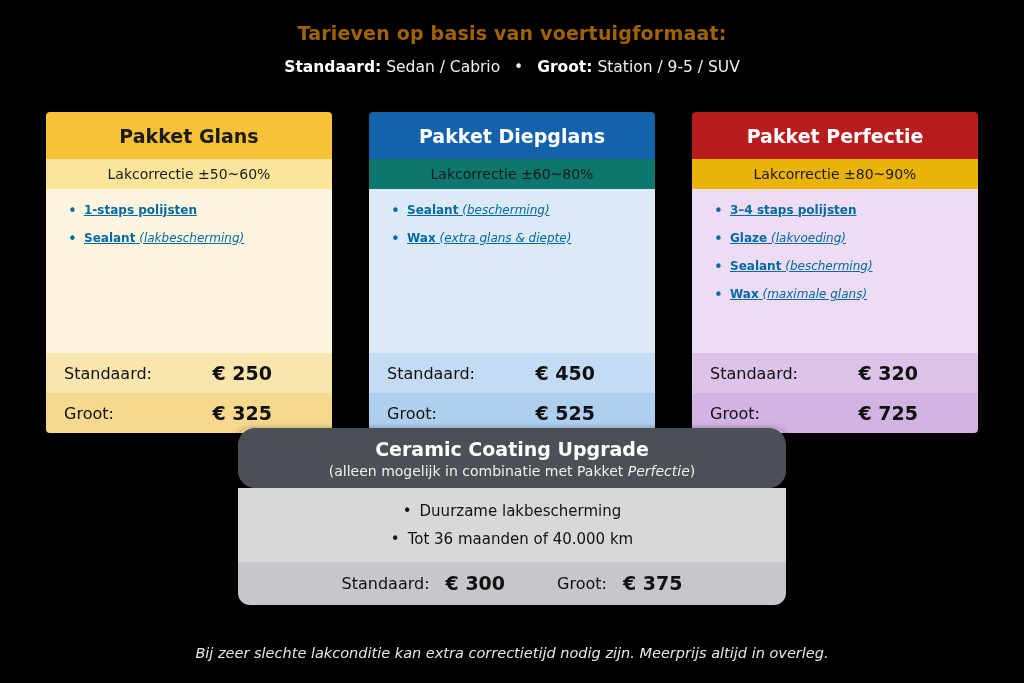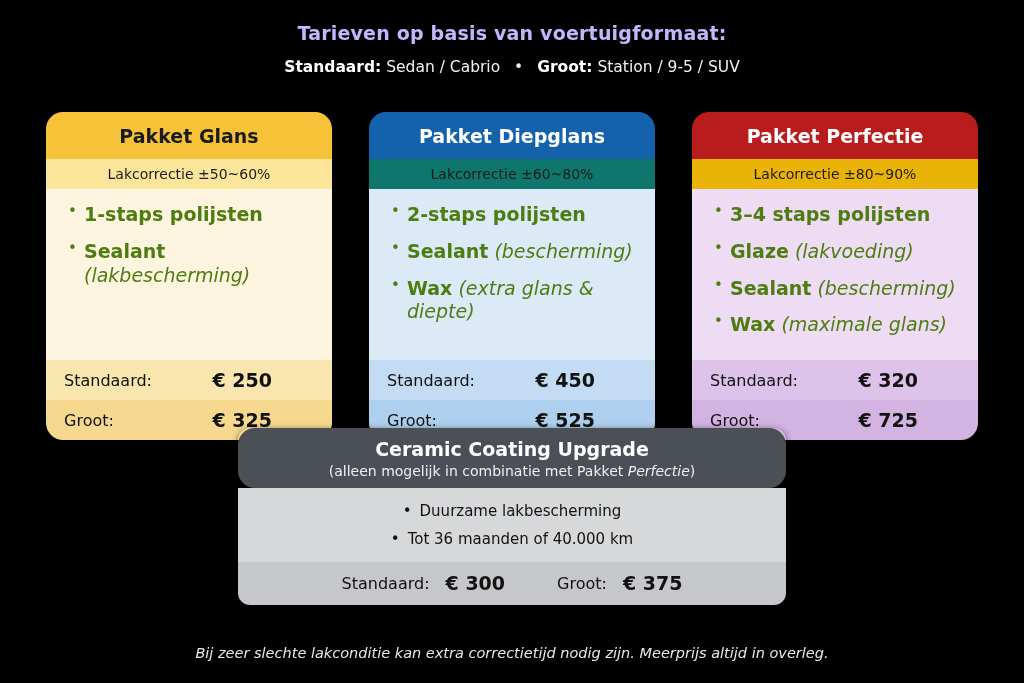--- a/index.html
+++ b/index.html
@@ -19,42 +19,42 @@
   
   .header {
     width: 100%;
     padding-top: 22px;
     text-align: center;
   }
   .header-title {
     font-size: 19px;
     font-weight: bold;
     letter-spacing: 0.2px;
-    color: #c4b5fd;
+    color: #a16207;
   }
   .header-sub {
     margin-top: 14px;
     font-size: 15.5px;
     color: #f2f2f2;
   }
   .header-sub .b { font-weight: bold; color:#ffffff; }
   .header-sub .sep { display:inline-block; padding: 0 9px; }
 
   
   .cards {
     position: absolute;
     top: 112px;
     left: 46px;
     width: 932px;
     display: flex;
     justify-content: space-between;
   }
   .card {
     width: 286px;
-    border-radius: 17px;
+    border-radius: 4px;
     overflow: hidden;
     box-shadow: 0 2px 7px rgba(0,0,0,0.6);
     display: flex;
     flex-direction: column;
   }
   .card-title {
     text-align: center;
     font-size: 19px;
     font-weight: bold;
     padding: 13px 6px 12px 6px;
@@ -67,26 +67,27 @@
     padding: 7px 6px 7px 6px;
     color: #1a1a1a;
   }
   .card-body {
     flex: 1 1 auto;
     padding: 14px 12px 10px 22px;
     color: #121212;
     min-height: 140px;
   }
   .feat {
-    font-size: 19px;
+    font-size: 12px;
     line-height: 1.25;
     margin-bottom: 13px;
-    color: #4d7c0f;
+    color: #0369a1;
     position: relative;
     padding-left: 16px;
+    text-decoration: underline;
   }
   .feat::before {
     content: "\2022";
     position: absolute;
     left: 0;
     top: -1px;
     font-size: 15px;
   }
   .feat .fb { font-weight: bold; }
   .feat .fi { font-style: italic; }
@@ -234,23 +235,20 @@
       <span class="lbl">Groot:</span>
       <span class="val">€ 325</span>
     </div>
   </div>
 
   <div class="card c-diep">
     <div class="card-title">Pakket Diepglans</div>
     <div class="card-sub">Lakcorrectie ±60~80%</div>
     <div class="card-body">
       <div class="feat">
-        <span class="fb">2-staps polijsten</span>
-      </div>
-      <div class="feat">
         <span class="fb">Sealant</span>
         <span class="fi">(bescherming)</span>
       </div>
       <div class="feat">
         <span class="fb">Wax</span>
         <span class="fi">(extra glans &amp; diepte)</span>
       </div>
     </div>
     <div class="price-row pr1">
       <span class="lbl">Standaard:</span>

